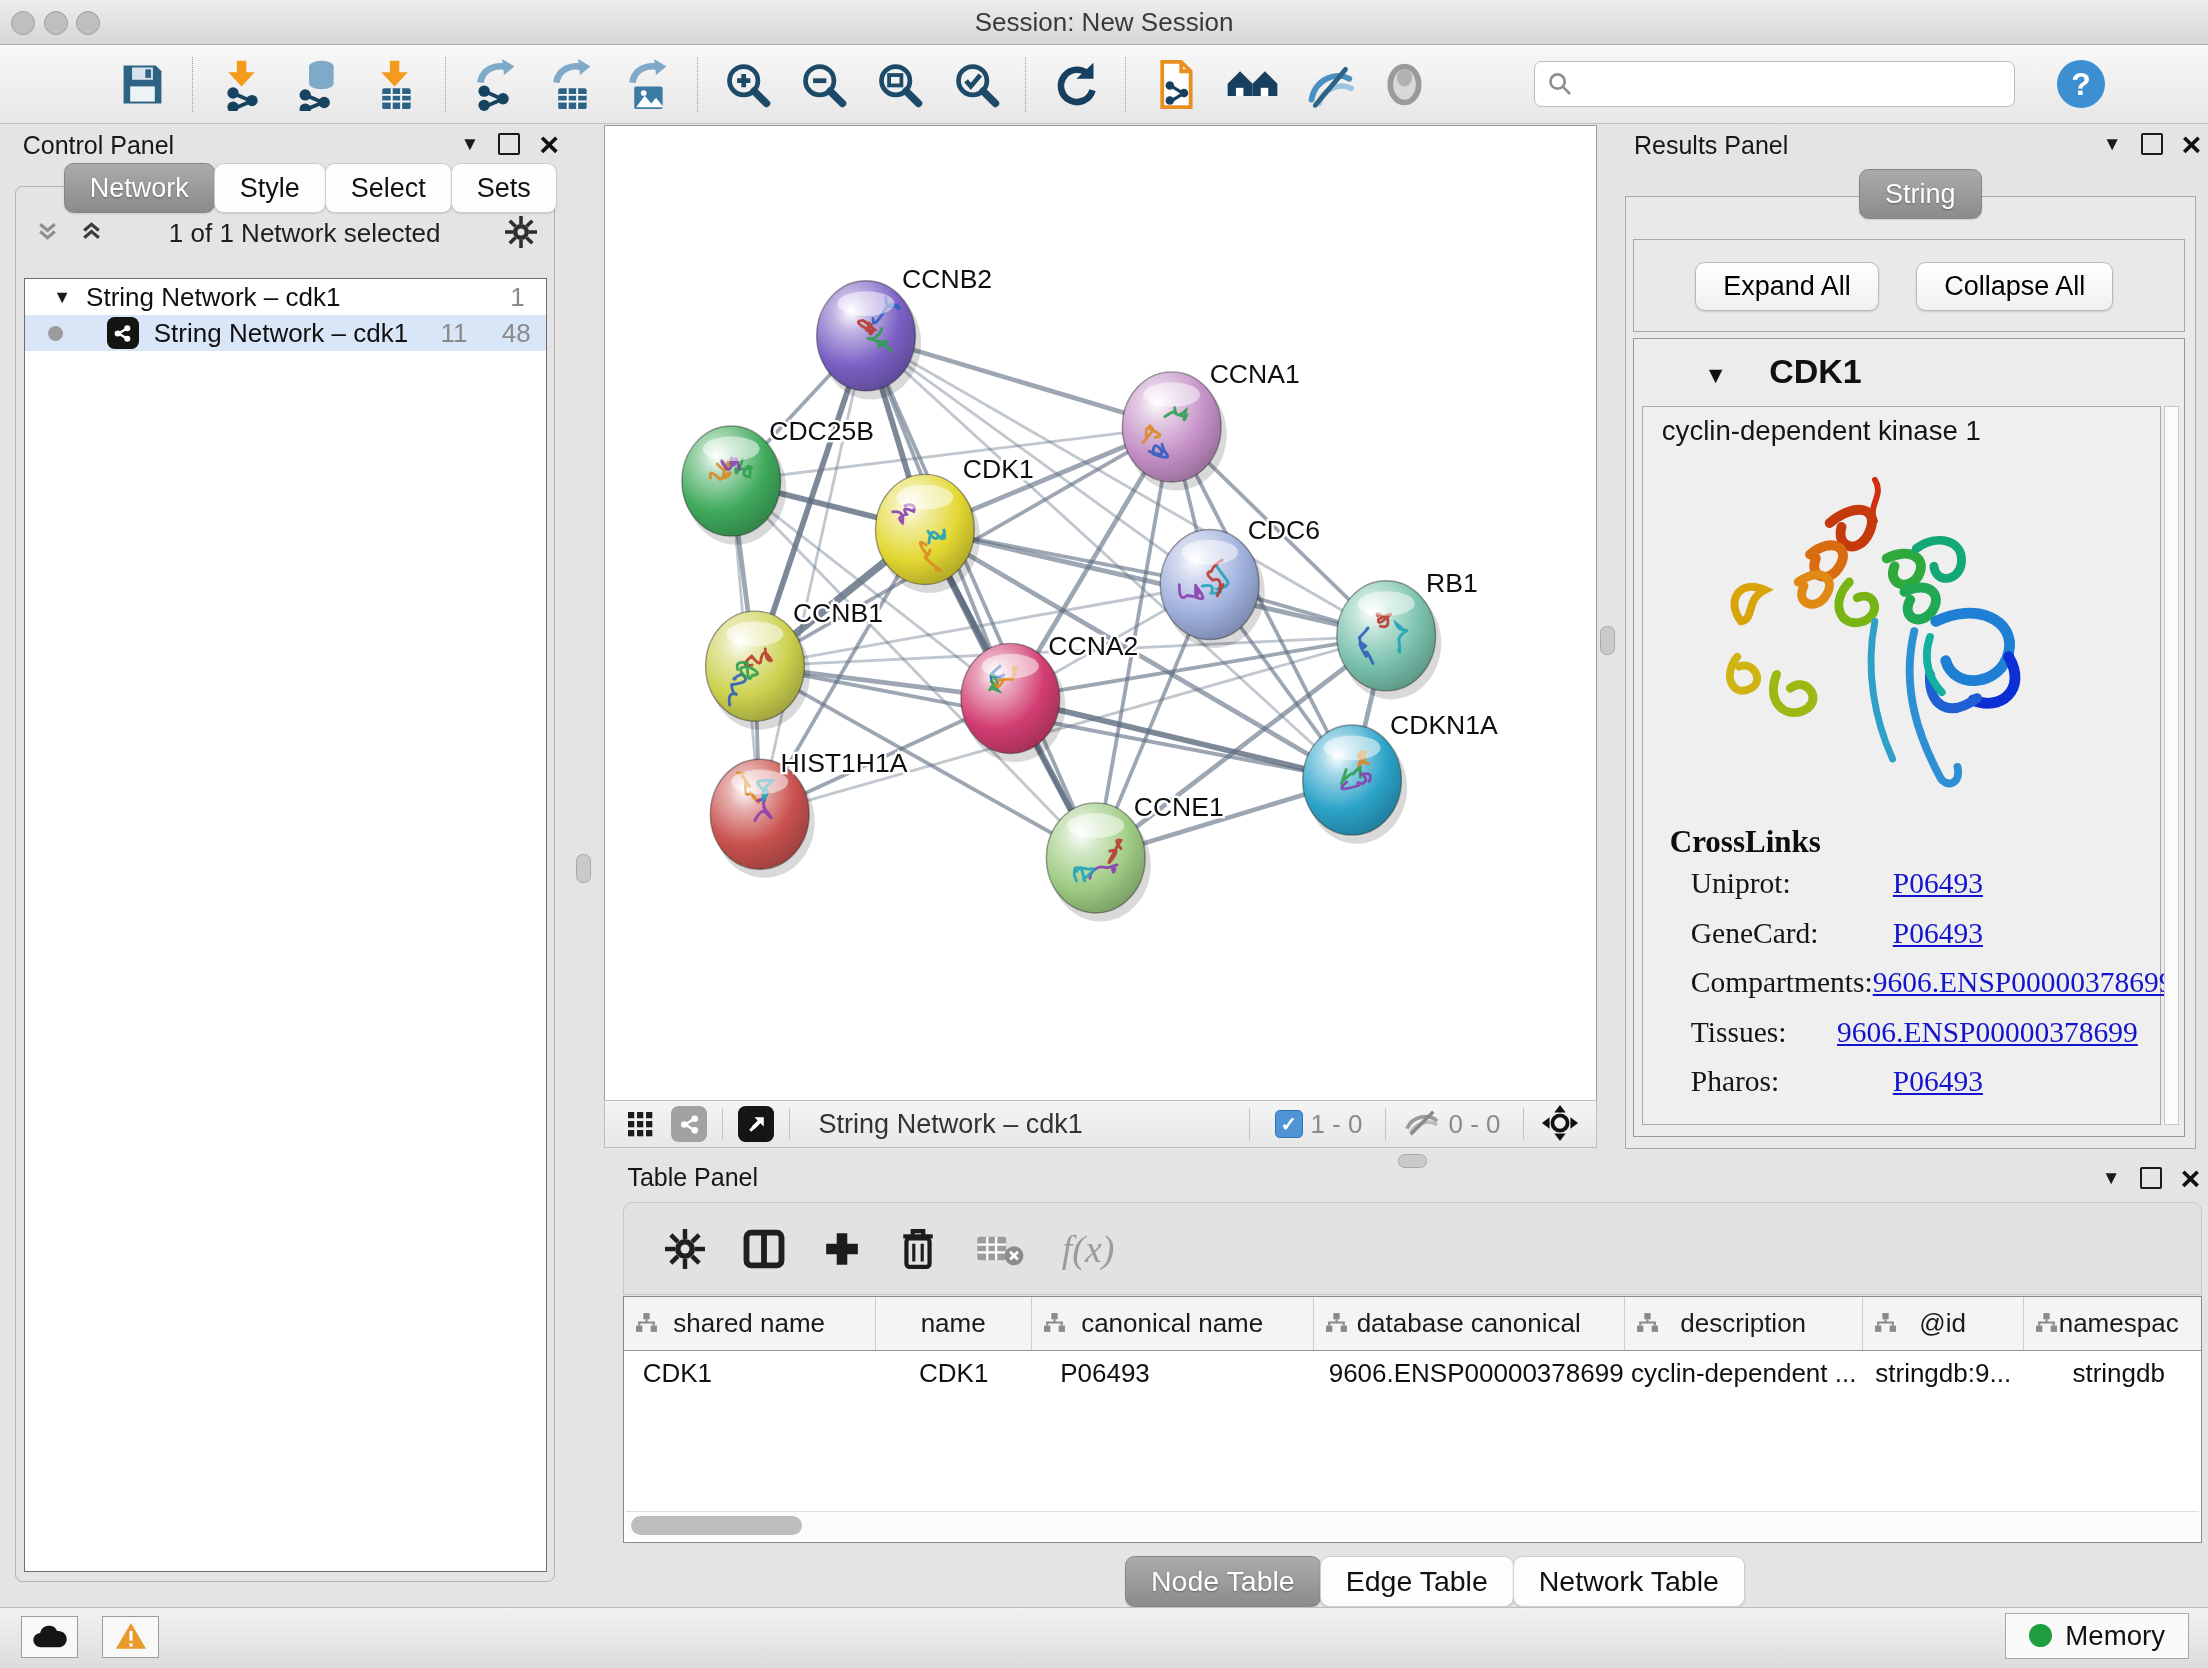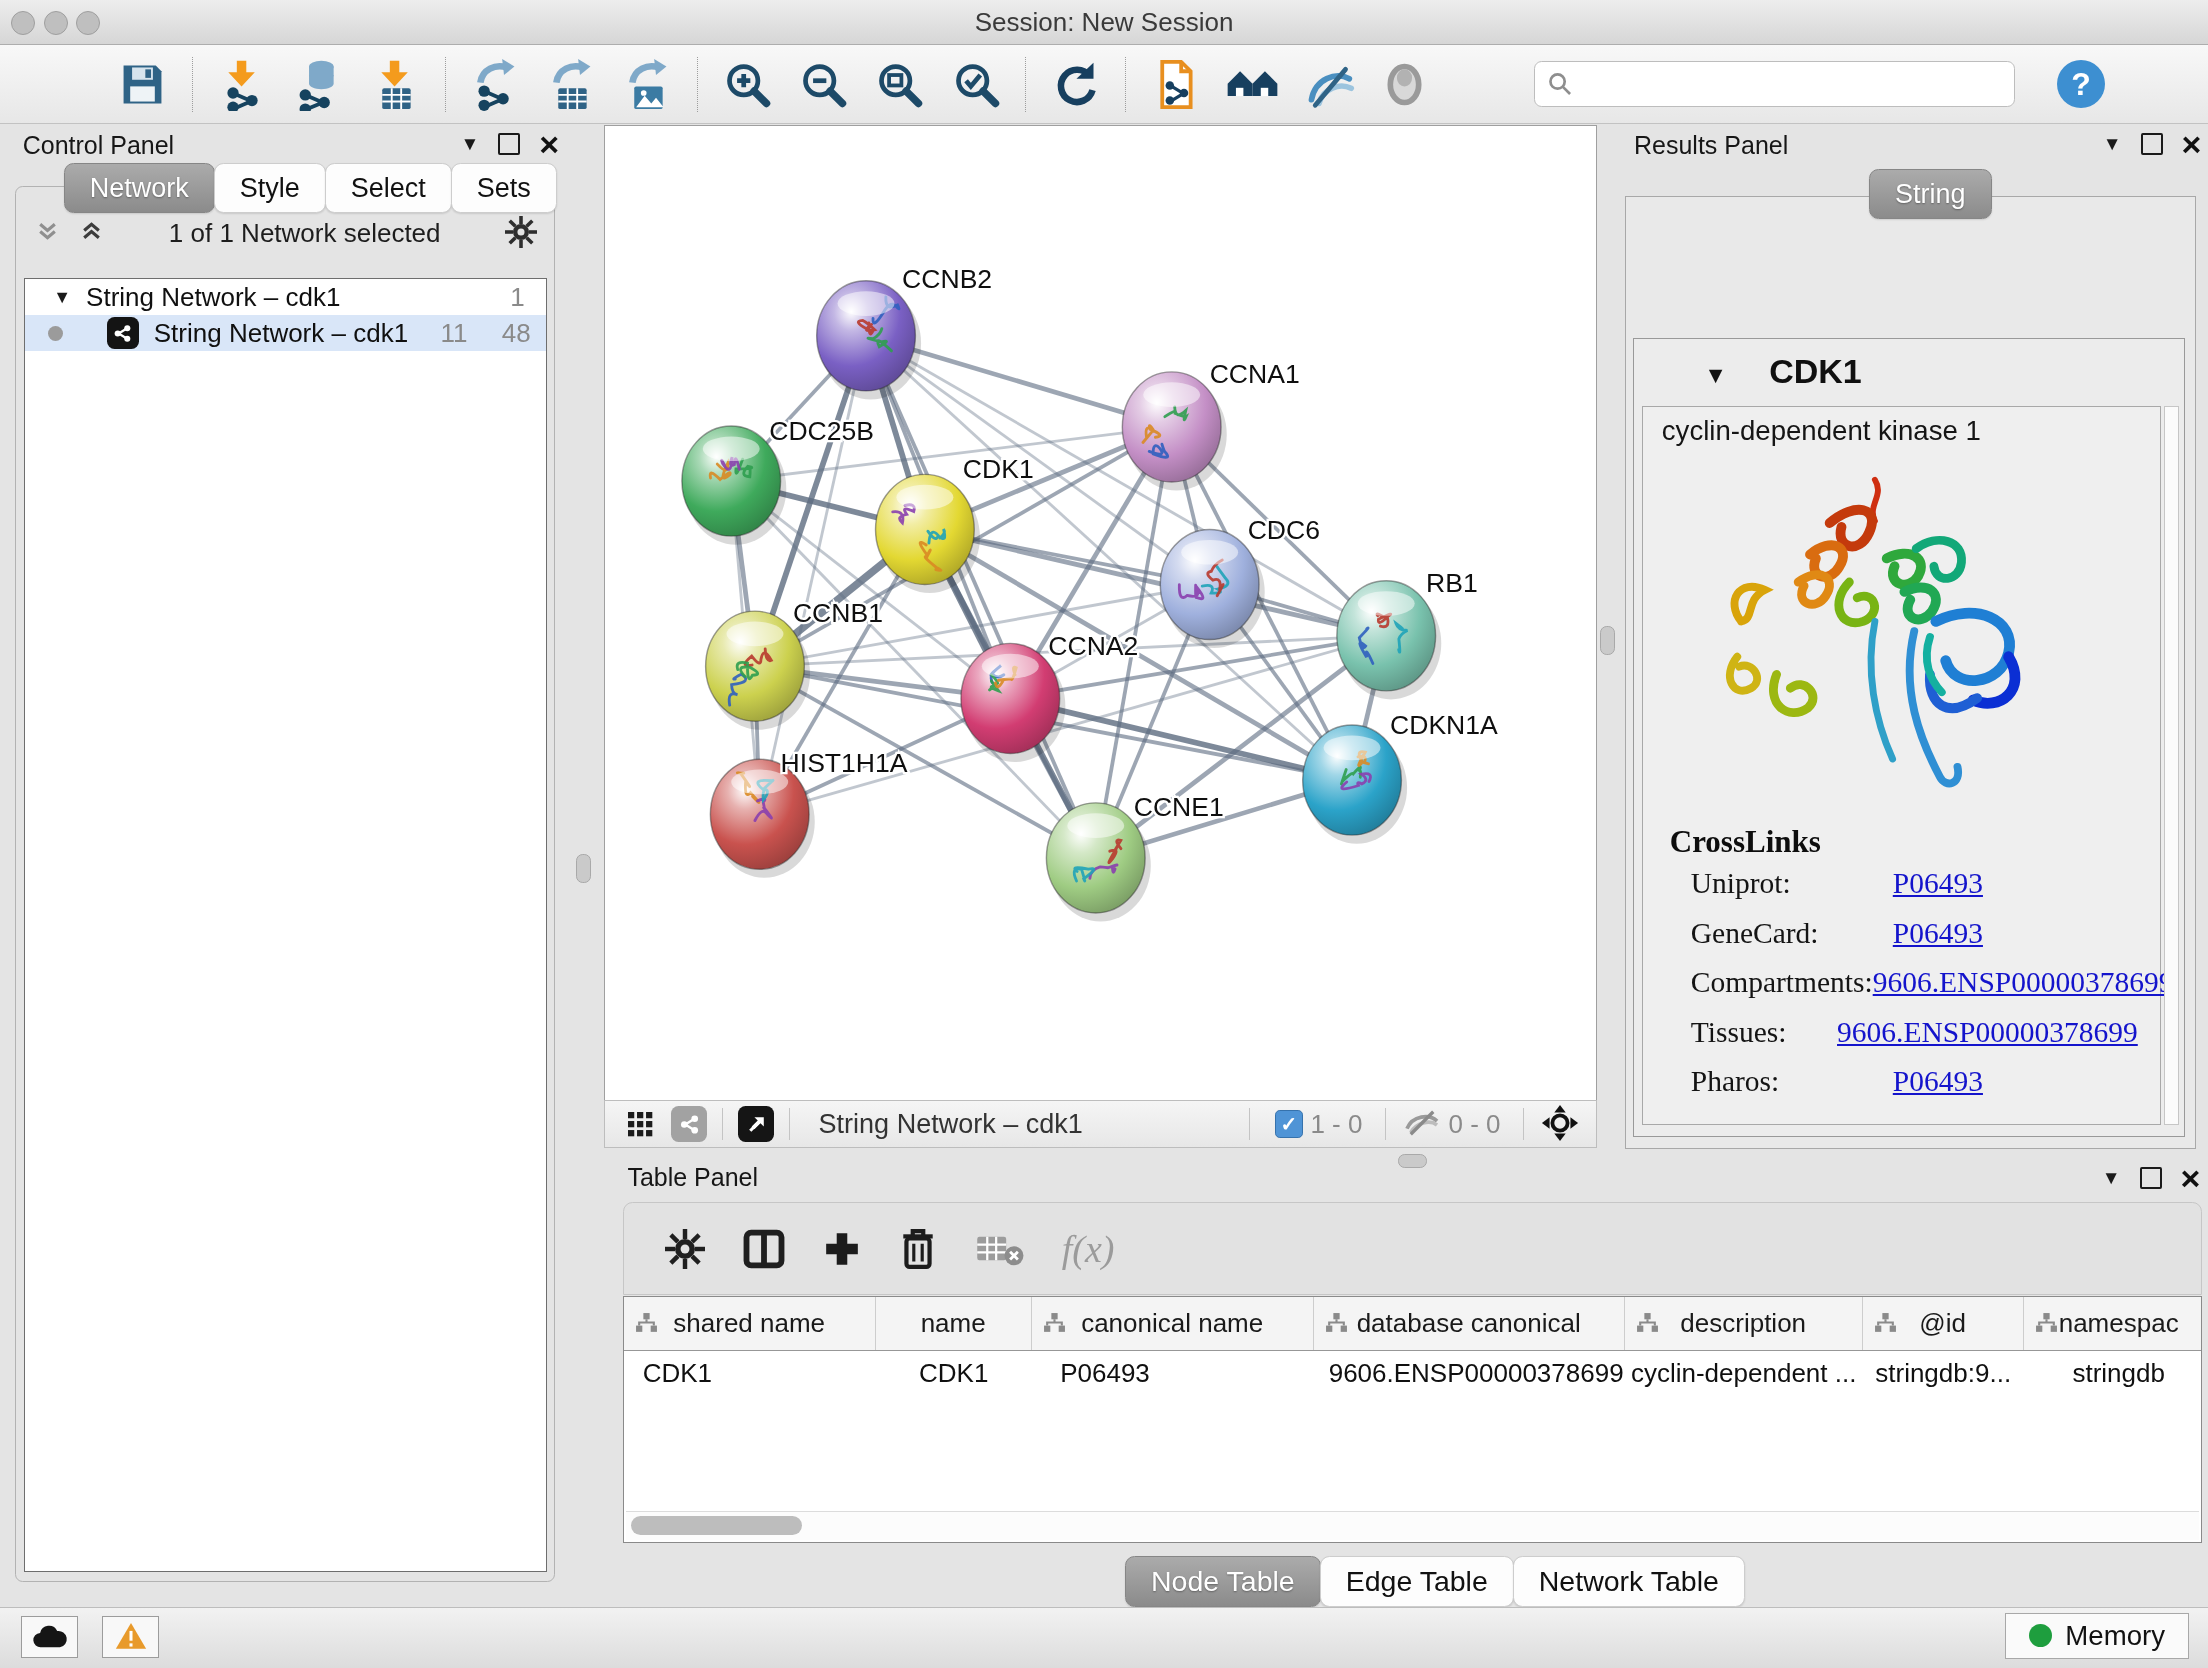--- a/index.html
+++ b/index.html
@@ -55,21 +55,21 @@
   .nf-chip{width:36px;height:36px;border-radius:7.6px;display:flex;align-items:center;justify-content:center;margin-left:13.3px;cursor:pointer;}
   .nf-chip svg{width:25px;height:25px;}
   .vsep{width:1px;height:32px;background:#c4c4c4;margin:0 15px;}
   .nf-title{font-size:27px;color:#333;margin-left:13.3px;}
   .nf-count{font-size:26px;color:#8a8a8a;margin:0 7.6px;}
   .cbox{width:26px;height:26px;border-radius:4.8px;background:#4f94d6;border:1px solid #3672ac;color:#fff;font-size:20px;font-weight:bold;display:flex;align-items:center;justify-content:center;margin-left:9.5px;cursor:pointer;}
   .grip{position:absolute;background:#cacaca;border:1px solid #a9a9a9;border-radius:6.7px;cursor:pointer;}
 
   
   .results-panel{position:absolute;left:1617px;top:125px;width:592px;height:1027px;}
-  .rp-tab{position:absolute;left:252px;top:44px;z-index:3;}
+  .rp-tab{position:absolute;left:242px;top:44px;z-index:3;}
   .rp-outer{position:absolute;left:7.6px;top:71px;width:571px;height:953px;background:#e9e9e9;border:1px solid #a8a8a8;box-sizing:border-box;}
   .rp-box1{position:absolute;left:7.6px;top:42px;width:552px;height:93px;border:1px solid #a8a8a8;background:#e9e9e9;box-sizing:border-box;}
   .rp-btn{position:absolute;top:22px;height:49px;border:1px solid #b9b9b9;border-radius:9.5px;background:linear-gradient(#ffffff,#f0f0f0);font-size:27px;padding:0 27px;font-family:"Liberation Sans",sans-serif;cursor:pointer;box-shadow:0 1px 1.9px rgba(0,0,0,.15);}
   .rp-box2{position:absolute;left:7.6px;top:141px;width:552px;height:799px;border:1px solid #999;background:#ececec;box-sizing:border-box;}
   .rp-gene-caret{position:absolute;left:70px;top:23px;font-size:23px;color:#111;cursor:pointer;}
   .rp-gene{position:absolute;left:135px;top:13.3px;font-size:34px;font-weight:bold;color:#101010;}
   .rp-content{position:absolute;left:7.6px;top:67px;width:519px;height:719px;border:1px solid #a8a8a8;background:#efefef;box-sizing:border-box;}
   .rp-desc{position:absolute;left:19px;top:7.6px;font-size:27.6px;color:#151515;}
   .rp-protein{position:absolute;left:36px;top:59px;width:380px;height:354px;}
   .serif{font-family:"Liberation Serif",serif;}
@@ -620,20 +620,24 @@
       <span class="picons">
         <span class="tri">▼</span>
         <span class="boxic"></span>
         <span class="xic">×</span>
       </span>
     </div>
     <div class="rp-tab tabseg">
         <div class="tab sel">String</div>
       </div>
     <div class="rp-outer">
+      <div class="rp-box1">
+        <button class="rp-btn" style="left:61px">Expand All</button>
+        <button class="rp-btn" style="left:282px">Collapse All</button>
+      </div>
       <div class="rp-box2">
         <span class="rp-gene-caret">▼</span>
         <span class="rp-gene">CDK1</span>
         <div class="rp-content">
           <div class="rp-desc">cyclin-dependent kinase 1</div>
           <svg class="rp-protein" viewBox="0 0 380 360">
             <g fill="none" stroke-linecap="round">
               <path d="M196,14 C206,30 188,40 196,56" stroke="#cf2e10" stroke-width="6"></path>
               <path d="M150,58 C176,36 202,42 190,68 C180,90 156,84 162,62" stroke="#c43a0c" stroke-width="10"></path>
               <path d="M130,90 C152,72 172,82 160,102 C150,120 128,114 136,94" stroke="#d96c10" stroke-width="10"></path>

